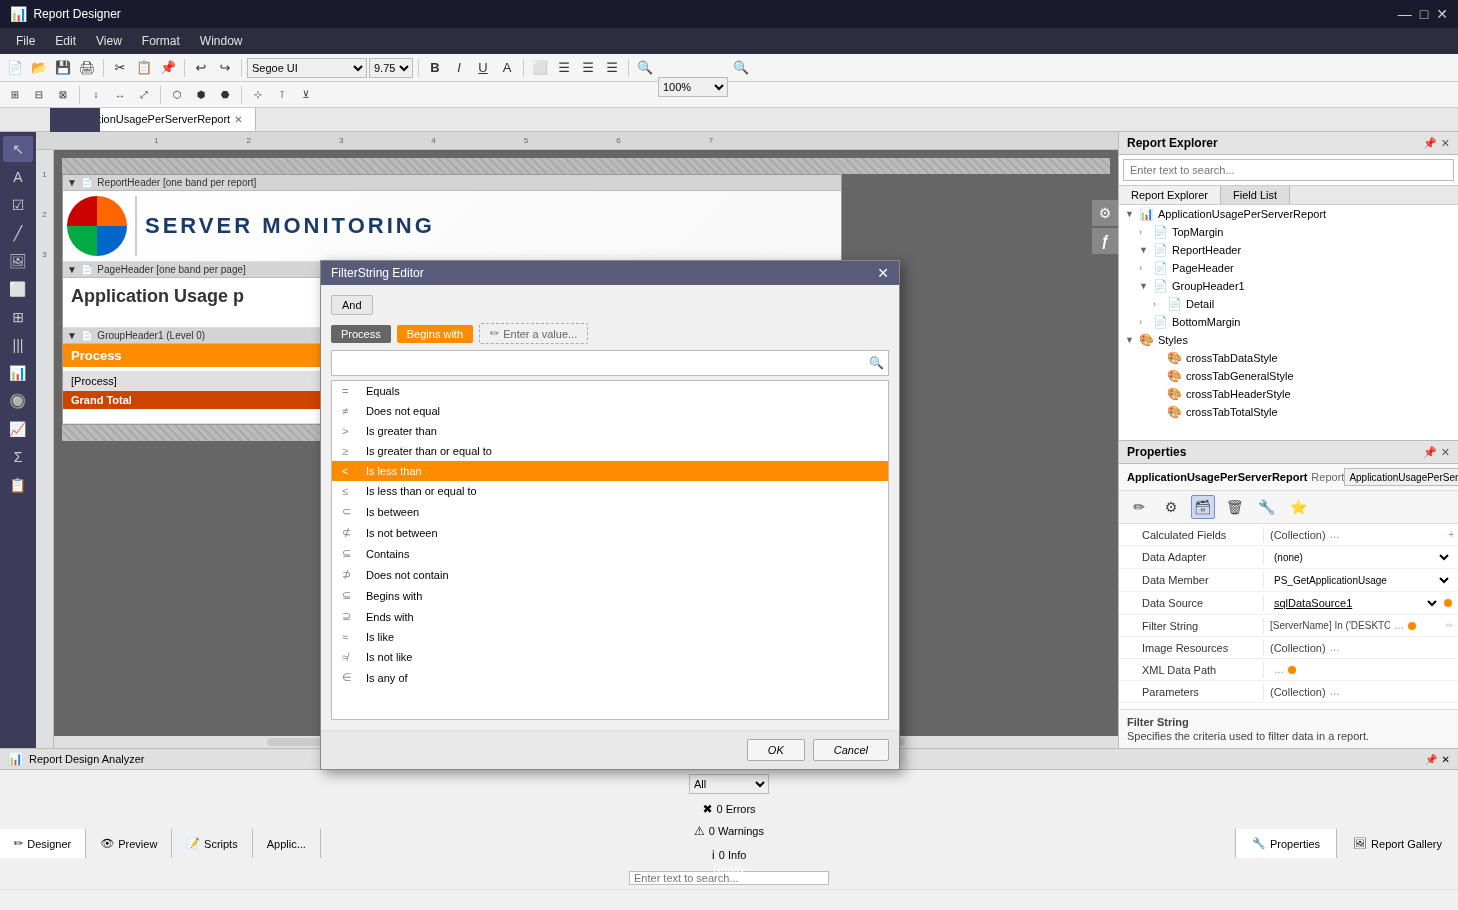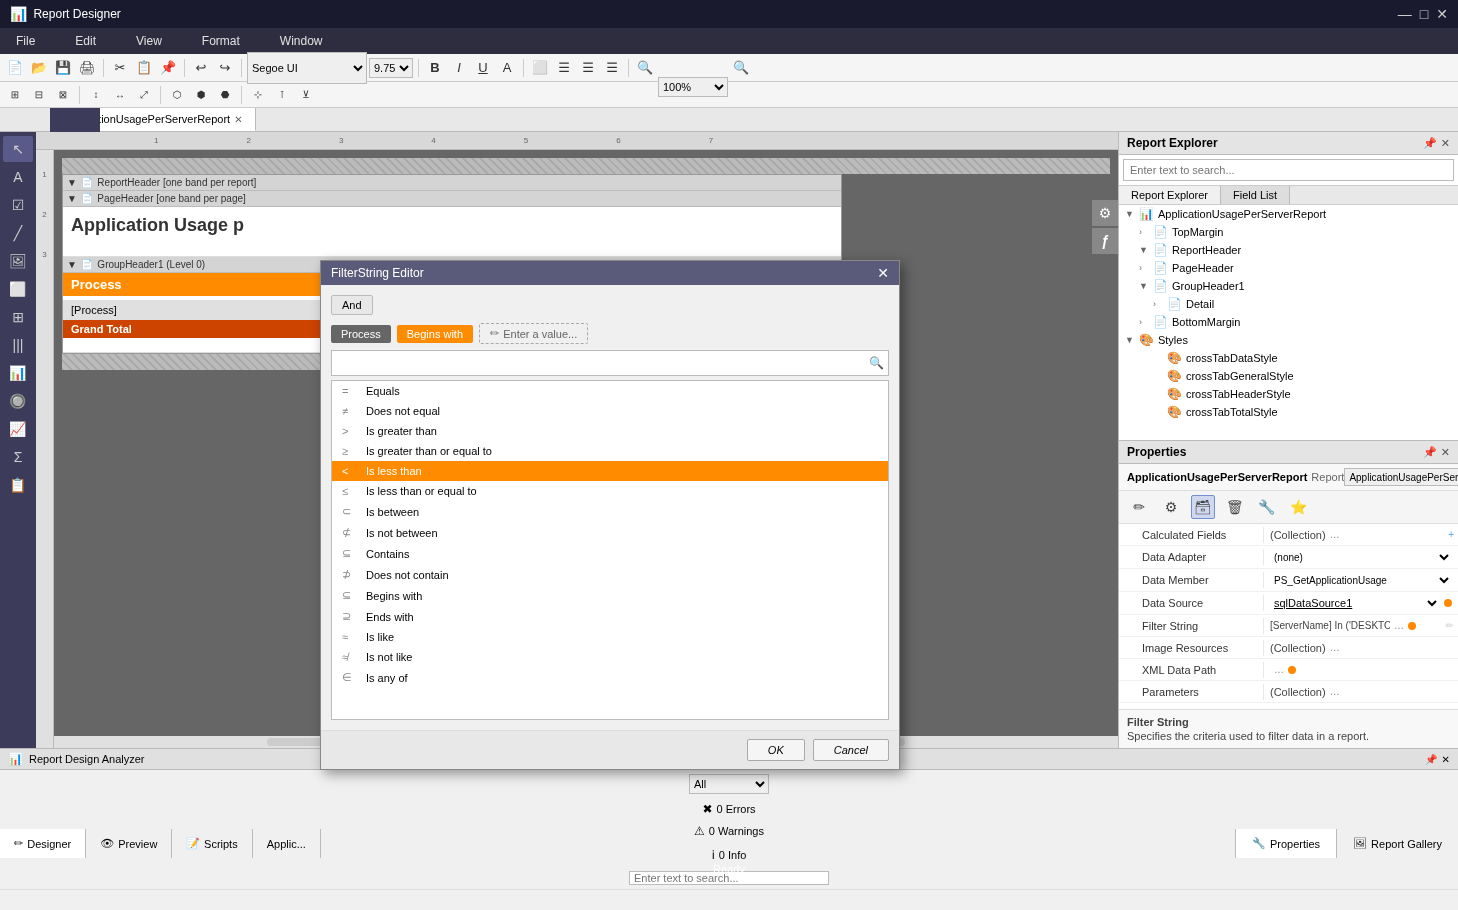--- a/index.html
+++ b/index.html
@@ -21,21 +21,21 @@
     .title-bar-btn { color: #ccc; cursor: pointer; font-size: 14px; background: none; border: none; }
 
     
     .menu-bar {
       background: #2d2d3f;
       color: #e0e0e0;
       height: 26px;
       display: flex;
       align-items: center;
       padding: 0 6px;
-      gap: 20px;
+      gap: 0;
     }
     .menu-item {
       padding: 2px 10px;
       cursor: pointer;
       border-radius: 2px;
       font-size: 12px;
     }
 
     
     .toolbar {
@@ -47,21 +47,21 @@
       padding: 0 4px;
       gap: 2px;
     }
     .toolbar-btn {
       width: 22px; height: 22px;
       display: flex; align-items: center; justify-content: center;
       cursor: pointer; border: 1px solid transparent; border-radius: 2px;
       font-size: 13px; background: none; color: #333;
     }
     .toolbar-sep { width: 1px; height: 18px; background: #ccc; margin: 0 3px; }
-    .font-select { width: 120px; height: 32px; font-size: 11px; border: 1px solid #bbb; }
+    .font-select { width: 120px; height: 20px; font-size: 11px; border: 1px solid #bbb; }
     .size-select { width: 44px; height: 20px; font-size: 11px; border: 1px solid #bbb; }
     .toolbar-zoom { width: 70px; height: 20px; font-size: 11px; border: 1px solid #bbb; margin-top: 38px; }
 
     
     .toolbar2 {
       background: #f5f5f5;
       border-bottom: 1px solid #ccc;
       height: 26px;
       display: flex;
       align-items: center;
@@ -697,20 +697,27 @@
 
           <div style="height:16px; background: repeating-linear-gradient(45deg, #aaa, #aaa 2px, #bbb 2px, #bbb 6px); margin-bottom:0;"></div>
 
           <div style="background:white; width:780px; position:relative; border:1px solid #999;">
 
             <div class="report-section-header">
               <span>▼</span>
               <span style="color:#888;">📄</span>
               <span>ReportHeader [one band per report]</span>
             </div>
+            <div class="report-section-body">
+              <div class="report-header-image">
+                <div class="logo-circle"></div>
+                <div style="width:2px; height:60px; background:#ccc; margin:0 8px;"></div>
+                <div style="font-size:22px; font-weight:900; color:#1a3a6a; letter-spacing:3px;">SERVER MONITORING</div>
+              </div>
+            </div>
 
             <div class="report-section-header">
               <span>▼</span>
               <span style="color:#888;">📄</span>
               <span>PageHeader [one band per page]</span>
             </div>
             <div class="report-section-body" style="min-height:50px; padding:8px;">
               <div style="font-size:18px; font-weight:bold; color:#333;">Application Usage p</div>
             </div>
 

